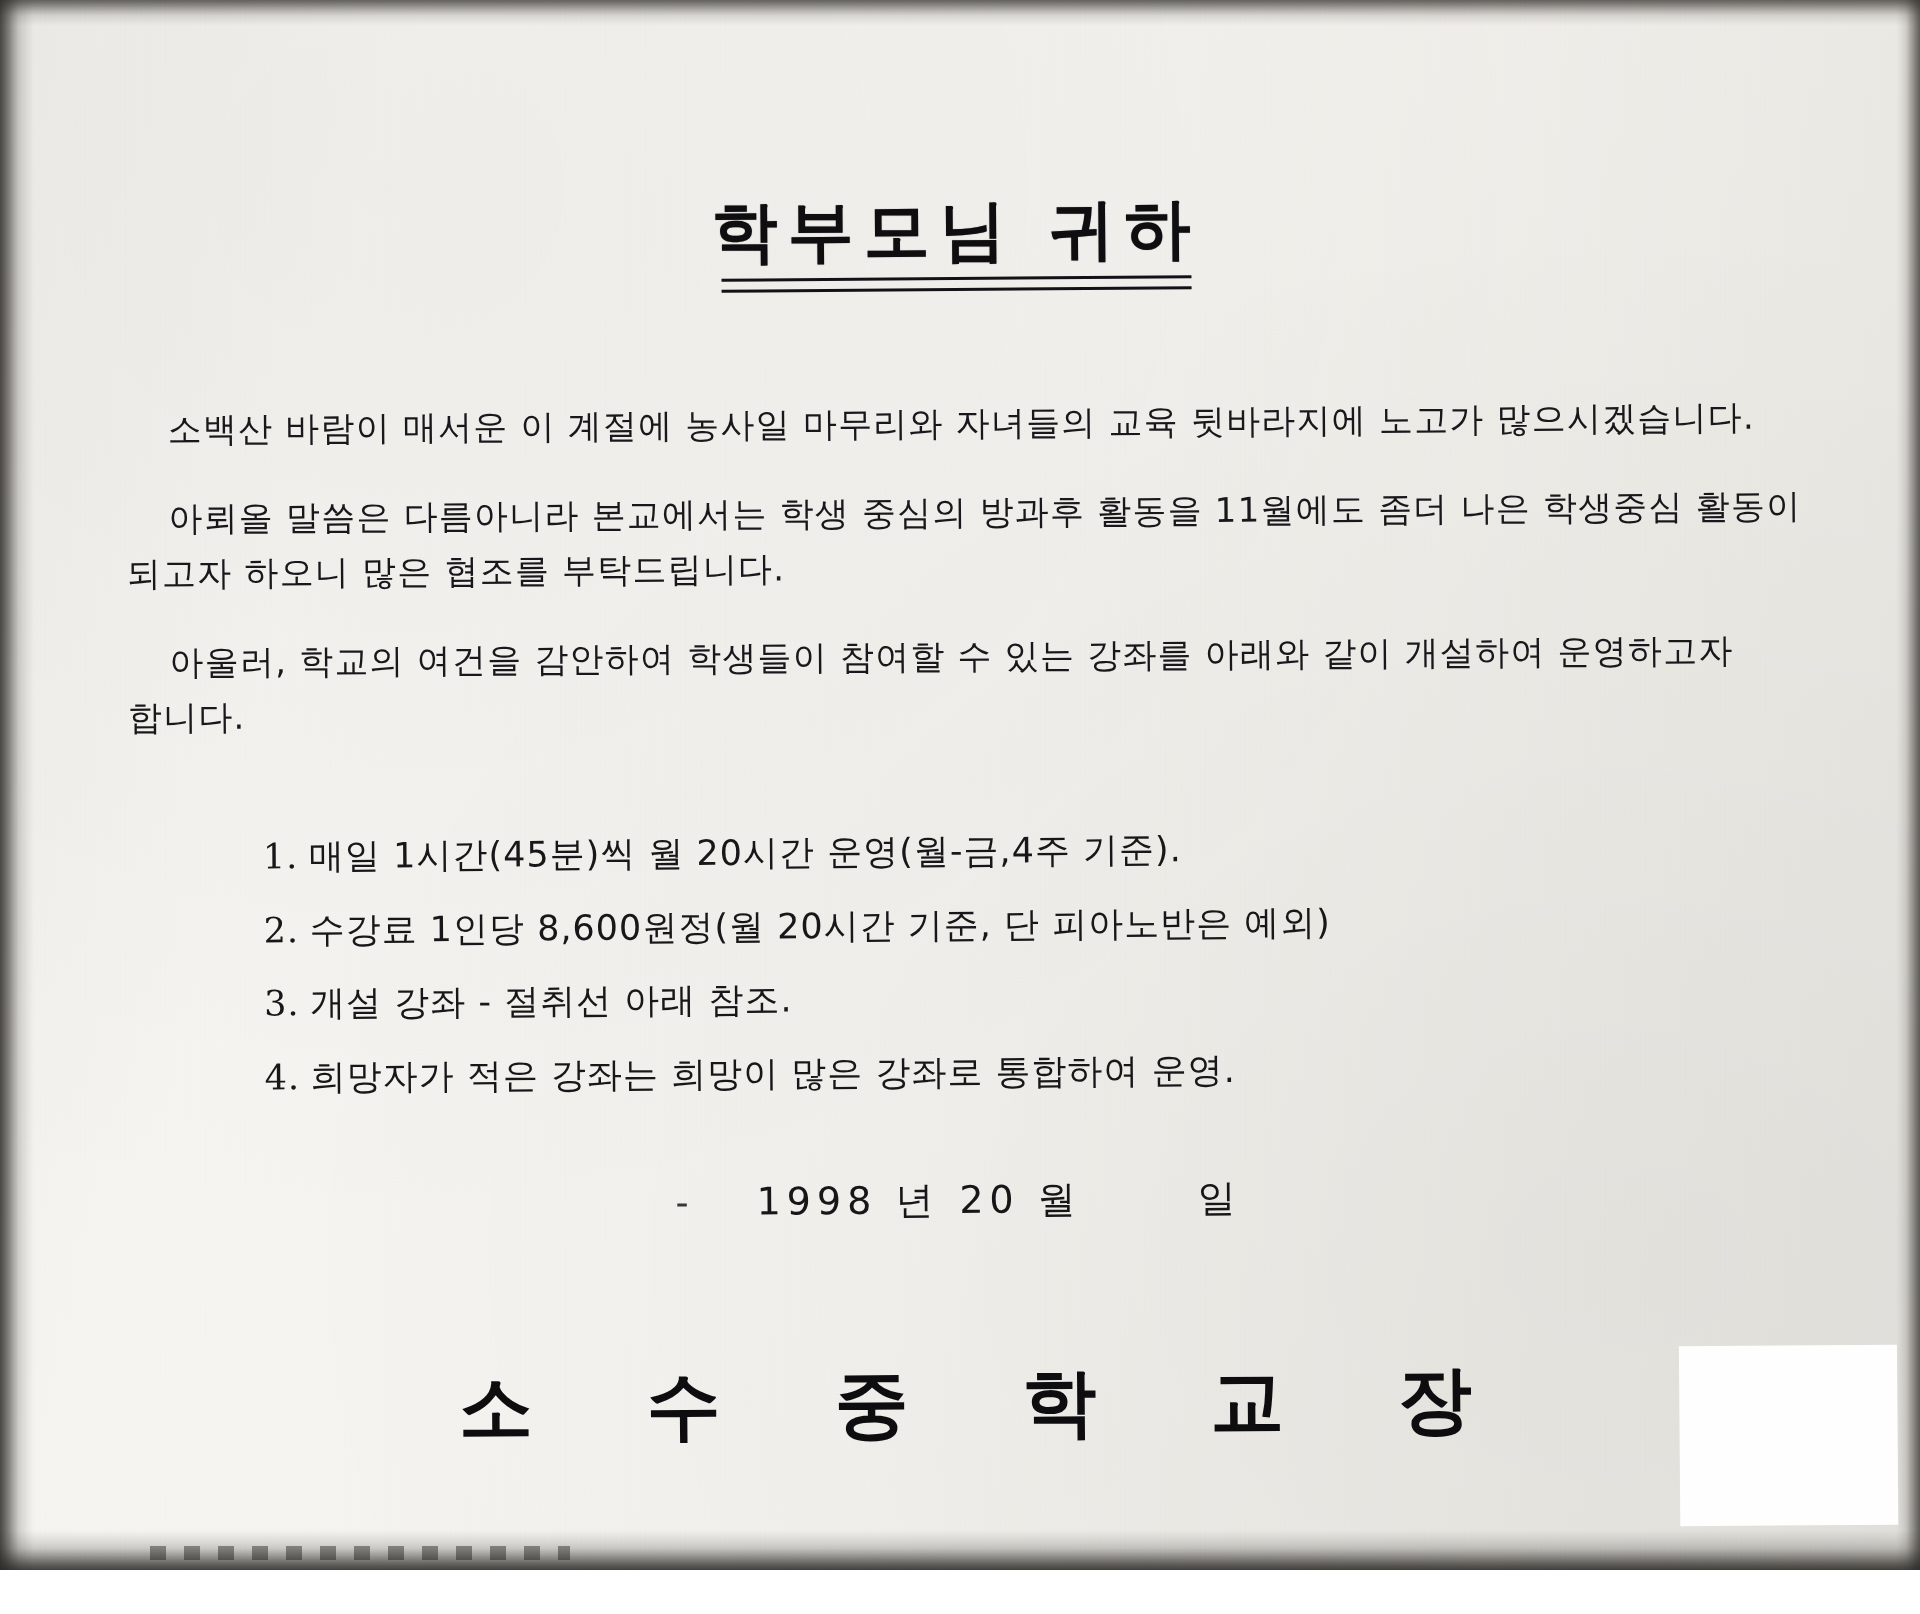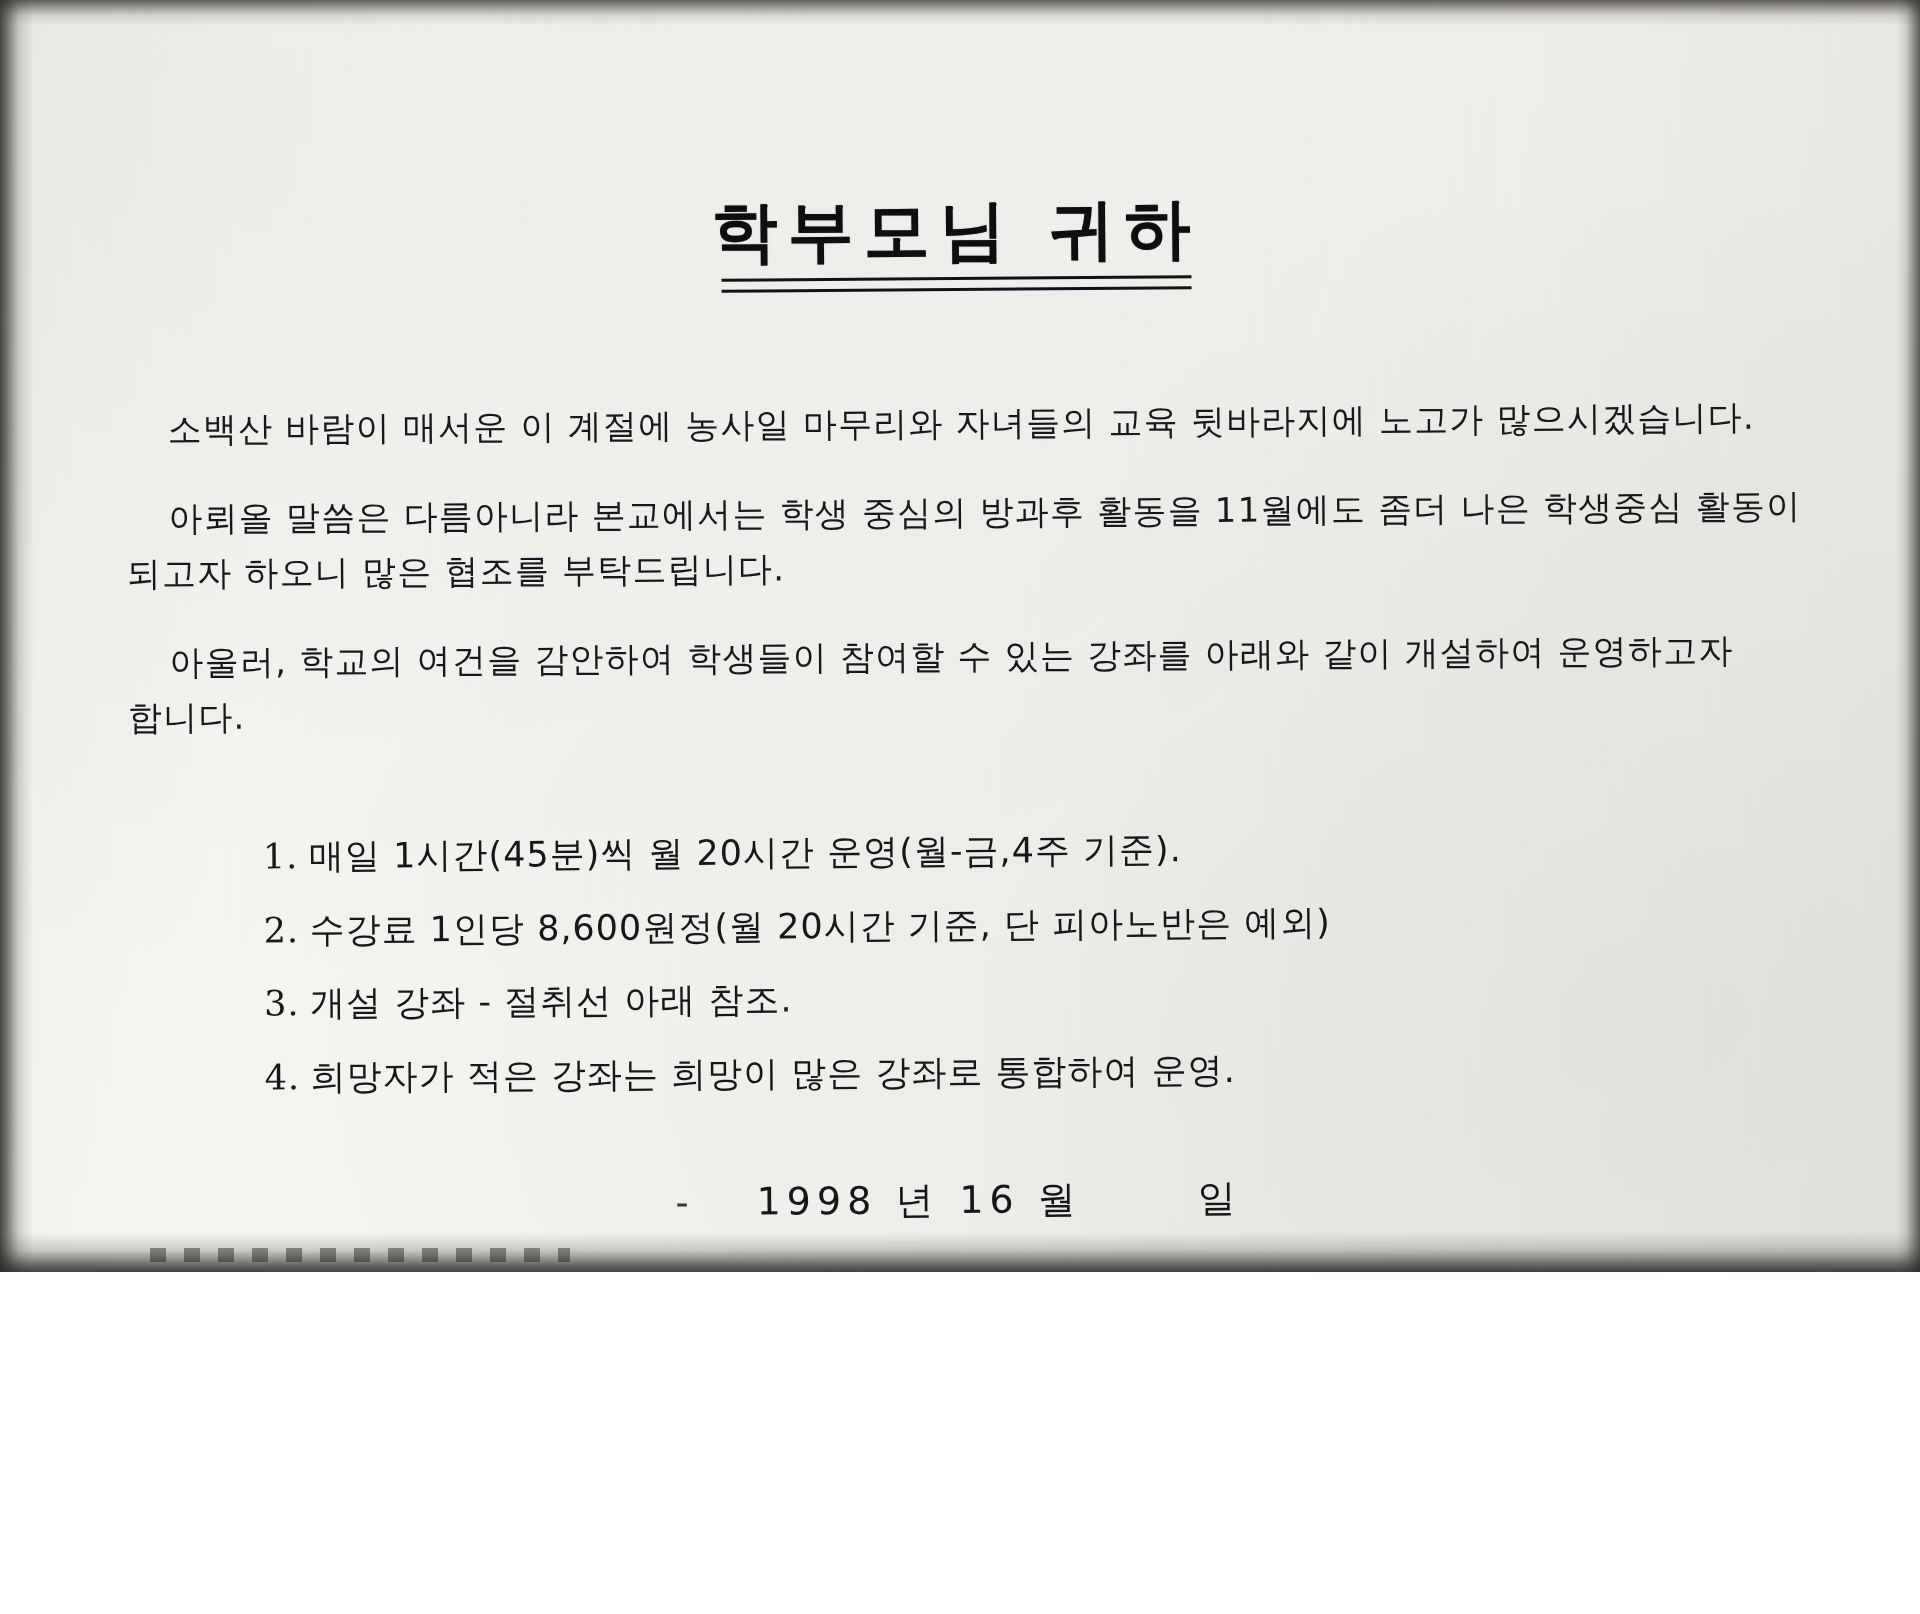--- a/index.html
+++ b/index.html
@@ -11,21 +11,21 @@
     width: 1920px;
     height: 1614px;
     overflow: hidden;
     font-family: "DejaVu Serif", serif;
   }
 
   
   #scan-page {
     position: relative;
     width: 1920px;
-    height: 1272px;
+    height: 1570px;
     background:
       radial-gradient(ellipse at 20% 12%, rgba(0,0,0,0.030) 0%, rgba(0,0,0,0) 55%),
       radial-gradient(ellipse at 85% 80%, rgba(0,0,0,0.035) 0%, rgba(0,0,0,0) 60%),
       linear-gradient(102deg, #efeeea 0%, #f6f5f1 18%, #f3f2ee 52%, #eceae5 82%, #e7e5e0 100%);
     overflow: hidden;
   }
 
   
   #scan-page::before {
     content: "";
@@ -238,21 +238,21 @@
       </li>
       <li>
         <span class="li-num">3.</span><span>개설 강좌 - 절취선 아래 참조.</span>
       </li>
       <li>
         <span class="li-num">4.</span><span>희망자가 적은 강좌는 희망이 많은 강좌로 통합하여 운영.</span>
       </li>
     </ul>
 
     <div id="date-line">
-      <span class="dash">-</span><span class="seg">1998 년</span><span class="seg">16 월</span><span class="blank-day"></span><span class="seg">일</span>
+      <span class="dash">-</span><span class="seg">1998 년</span><span class="seg">20 월</span><span class="blank-day"></span><span class="seg">일</span>
     </div>
 
     <div id="signature-line">소 수 중 학 교 장</div>
 
     <div id="redaction-patch"></div>
   </div>
 
   <div id="bottom-marks"></div>
 </div>
 

